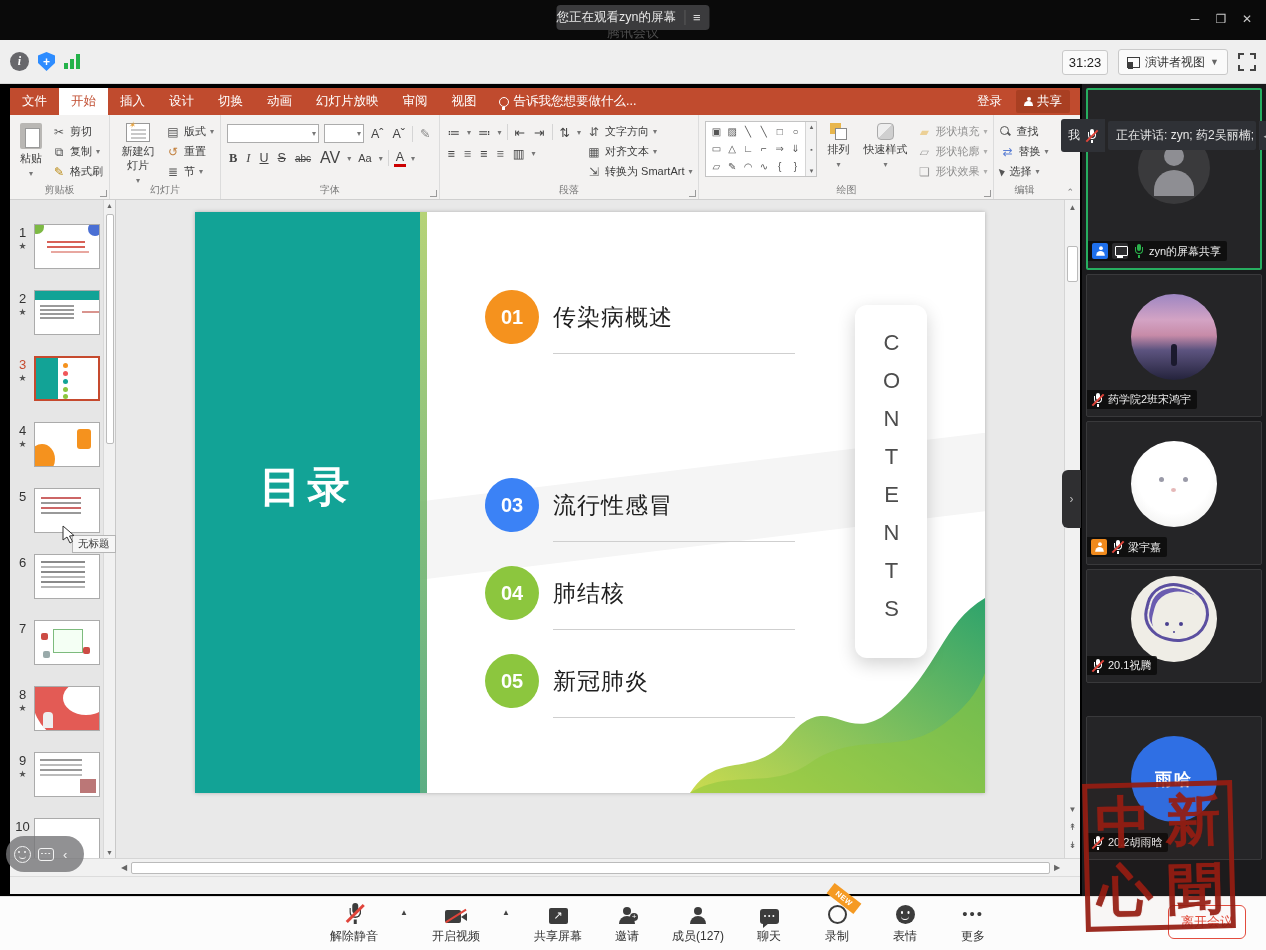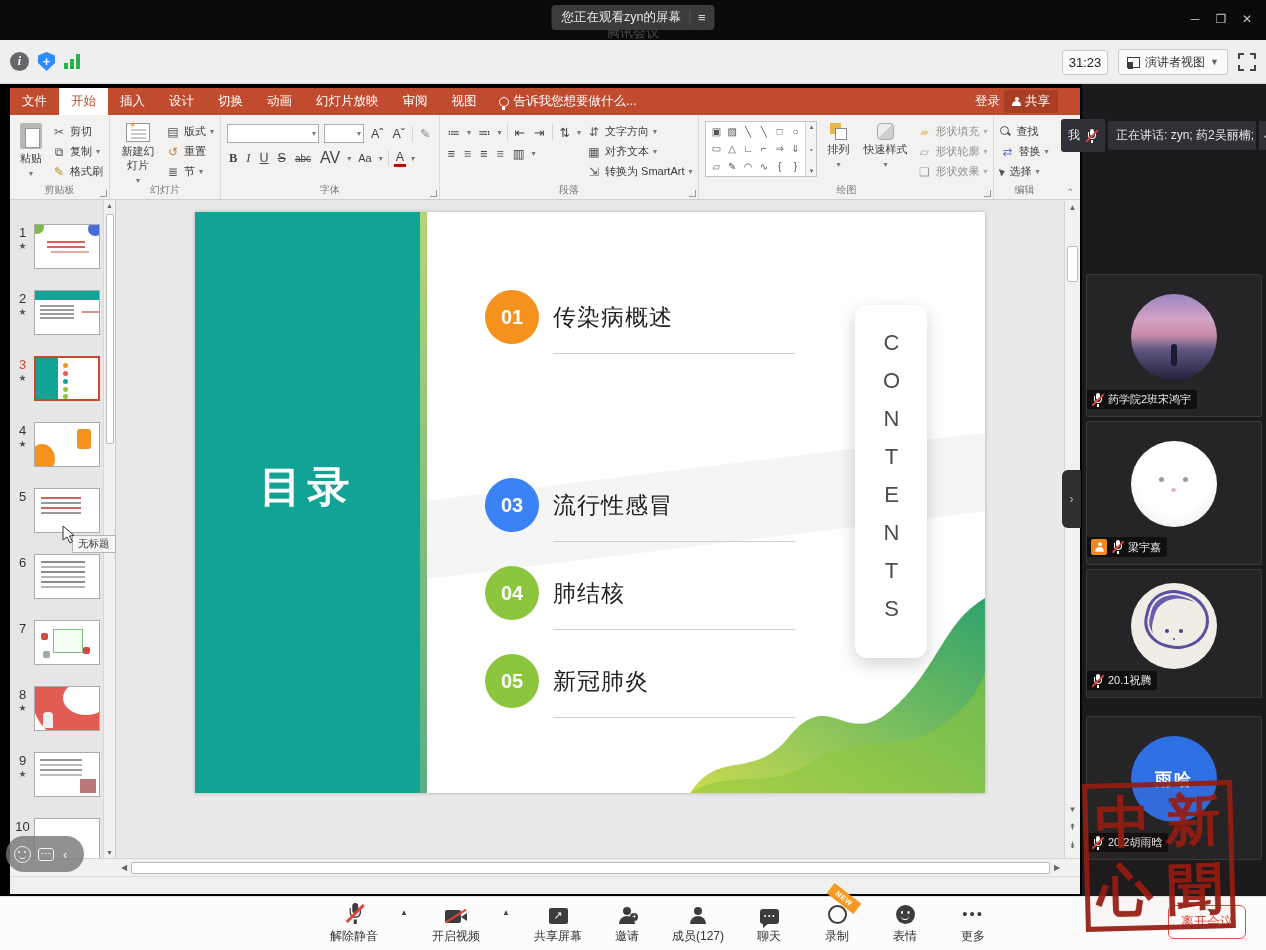--- a/index.html
+++ b/index.html
@@ -2,21 +2,21 @@
 <html><head>
 <meta charset="utf-8">
 <style>
   * { margin:0; padding:0; box-sizing:border-box; }
   body { font-family:"Liberation Sans",sans-serif; background:#000; }
   #app { position:relative; width:1266px; height:950px; overflow:hidden; background:#000; }
 
   
   .chrome { position:absolute; left:0; top:0; width:1266px; height:40px; background:#0a0a0a; z-index:20; }
   .app-title { position:absolute; left:0; right:0; top:24px; text-align:center; color:#4e4e4e; font-size:13px; z-index:1; }
-  .notif-pill { position:absolute; left:50%; transform:translateX(-50%); top:5px; height:25px; background:#3b3b3d; border-radius:4px; display:flex; align-items:center; padding:0 0 0 10px; z-index:2; }
+  .notif-pill { position:absolute; left:50%; transform:translateX(-50%); top:5px; height:25px; background:#3b3b3d; border-radius:4px; display:flex; align-items:center; padding:0 0 0 0; z-index:2; }
   .notif-pill .txt { color:#e8e8e8; font-size:12.5px; white-space:nowrap; }
   .notif-pill .sep { width:1px; height:15px; background:#5a5a5a; margin:0 7px 0 9px; }
   .notif-pill .menu { color:#d8d8d8; font-size:13px; padding:0 9px 0 0; cursor:default; }
   .win-controls { position:absolute; right:6px; top:7px; display:flex; z-index:3; }
   .win-controls span { width:26px; height:24px; display:flex; align-items:center; justify-content:center; color:#c9c9c9; font-size:12px; }
 
   
   .meetbar { position:absolute; left:0; top:40px; width:1266px; height:44px; background:#efefef; border-bottom:1px solid #d7d7d7; z-index:20; }
   .meetbar-left { position:absolute; left:10px; top:12px; display:flex; gap:9px; align-items:center; }
   .ic-info { width:19px; height:19px; border-radius:50%; background:#67676b; color:#fff; font-size:12px; font-family:"Liberation Serif",serif; font-style:italic; font-weight:bold; display:flex; align-items:center; justify-content:center; }
@@ -42,21 +42,21 @@
   
   .screen-area { position:absolute; left:0; top:84px; width:1082px; height:812px; background:#000; }
   .ppt { position:absolute; left:10px; top:4px; width:1070px; height:806px; background:#F3F2F1; }
 
   .ppt-tabs { position:relative; height:27px; background:#C04B2E; display:flex; align-items:stretch; color:#fff; font-size:12.5px; }
   .ppt-tab { display:flex; align-items:center; padding:0 12px; }
   .ppt-tab.active { background:#fff; color:#C04B2E; }
   .tellme { display:flex; align-items:center; gap:5px; padding:0 10px; }
   .bulb { width:10px; height:10px; border:1.5px solid #fff; border-radius:50%; position:relative; }
   .bulb::after { content:""; position:absolute; left:2.5px; top:9px; width:3px; height:3px; background:#fff; }
-  .ppt-tabs-right { margin-left:auto; display:flex; align-items:center; gap:4px; padding-right:22px; }
+  .ppt-tabs-right { margin-left:auto; display:flex; align-items:center; gap:14px; padding-right:10px; }
   .share-btn { display:flex; align-items:center; gap:4px; background:#A93F22; padding:3px 8px; border-radius:2px; }
   .person-w { width:9px; height:10px; position:relative; }
   .person-w::before { content:""; position:absolute; left:2.5px; top:0; width:4px; height:4px; border-radius:50%; background:#fff; }
   .person-w::after { content:""; position:absolute; left:0; top:4.5px; width:9px; height:5px; border-radius:5px 5px 0 0; background:#fff; }
 
   .ribbon { position:relative; height:85px; background:#F3F2F1; border-bottom:1px solid #cfcfcf; display:flex; font-size:11px; color:#3b3b3b; }
   .rgroup { position:relative; border-right:1px solid #dcdcdc; padding:6px 6px 16px 6px; display:flex; gap:6px; align-items:flex-start; }
   .rg-label { position:absolute; bottom:2px; left:0; right:0; text-align:center; font-size:10px; color:#7a7a7a; }
   .launcher { position:absolute; right:2px; bottom:2px; width:7px; height:7px; border-right:1.5px solid #9a9a9a; border-bottom:1.5px solid #9a9a9a; }
   .bigbtn { display:flex; flex-direction:column; align-items:center; gap:3px; padding:2px 4px; }
@@ -674,20 +674,35 @@
           <i class="m-cup"></i>
           <i class="m-stem"></i>
         </span>
     </div>
     <div class="toast-box">正在讲话: zyn; 药2吴丽楠;</div>
     <div class="toast-arrow">◀</div>
 
   </div>
 
   <div class="panel">
+    <div class="tile speaking" style="top:4px; height:182px;">
+      <div class="avatar av-silhouette"></div>
+      <div class="tile-label">
+        <span class="badge blue">
+            <i class="person-w"></i>
+          </span>
+        <span class="screen-badge"></span>
+        <span class="micbox green">
+            <i class="m-top"></i>
+            <i class="m-cup"></i>
+            <i class="m-stem"></i>
+          </span>
+        <span>zyn的屏幕共享</span>
+      </div>
+    </div>
 
     <div class="tile" style="top:190px; height:143px;">
       <div class="avatar av-sunset"></div>
       <div class="tile-label">
         <span class="micbox muted">
             <i class="m-top"></i>
             <i class="m-cup"></i>
             <i class="m-stem"></i>
           </span>
         <span>药学院2班宋鸿宇</span>
@@ -702,21 +717,21 @@
           </span>
         <span class="micbox muted">
             <i class="m-top"></i>
             <i class="m-cup"></i>
             <i class="m-stem"></i>
           </span>
         <span>梁宇嘉</span>
       </div>
     </div>
 
-    <div class="tile" style="top:485px; height:129px;">
+    <div class="tile" style="top:485px; height:114px;">
       <div class="avatar av-sketch"></div>
       <div class="tile-label">
         <span class="micbox muted">
             <i class="m-top"></i>
             <i class="m-cup"></i>
             <i class="m-stem"></i>
           </span>
         <span>20.1祝腾</span>
       </div>
     </div>

